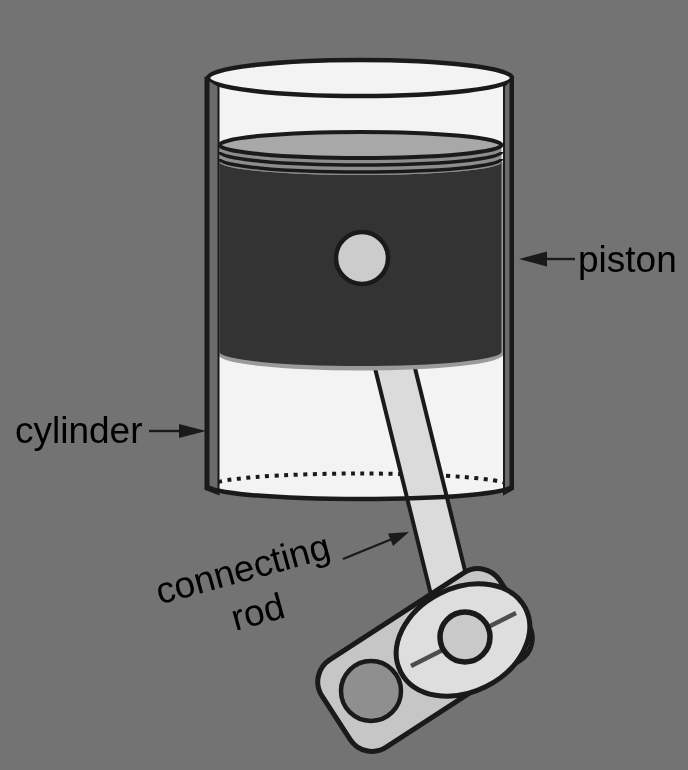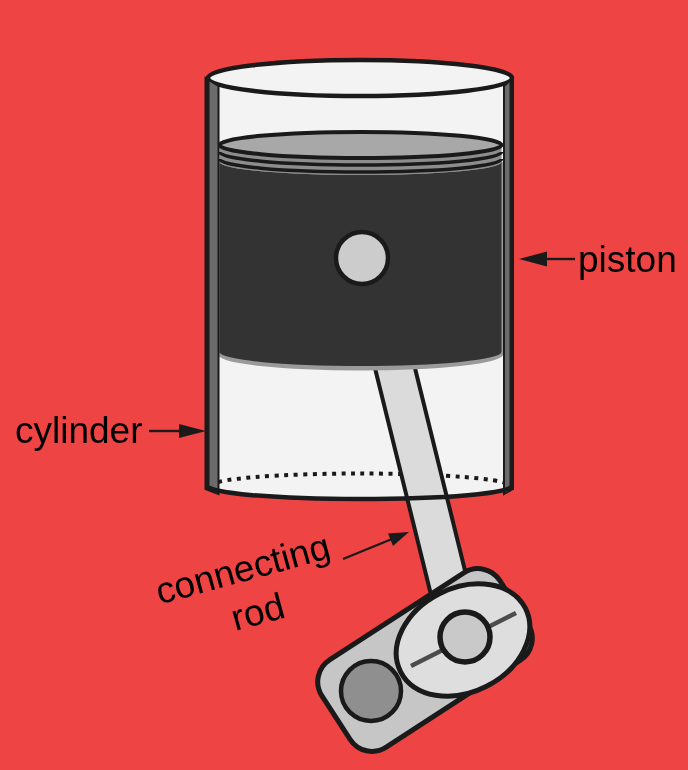--- a/index.html
+++ b/index.html
@@ -1,17 +1,17 @@
 <!DOCTYPE html>
 <html><head>
 <meta charset="utf-8">
 <title>Diagram</title>
 <style>
   html,body{margin:0;padding:0;background:#ffffff;}
-  .stage{position:relative;width:688px;height:770px;background:#ef4444;overflow:hidden;}
+  .stage{position:relative;width:688px;height:770px;background:#737373;overflow:hidden;}
   svg{display:block;}
   .label{font-family:"Liberation Sans","DejaVu Sans",sans-serif;font-size:37px;fill:#000000;}
   .outline{stroke:#1a1a1a;}
 </style>
 </head>
 <body>
 
 <div class="stage">
   <svg width="688" height="770" viewBox="0 0 688 770">
 

